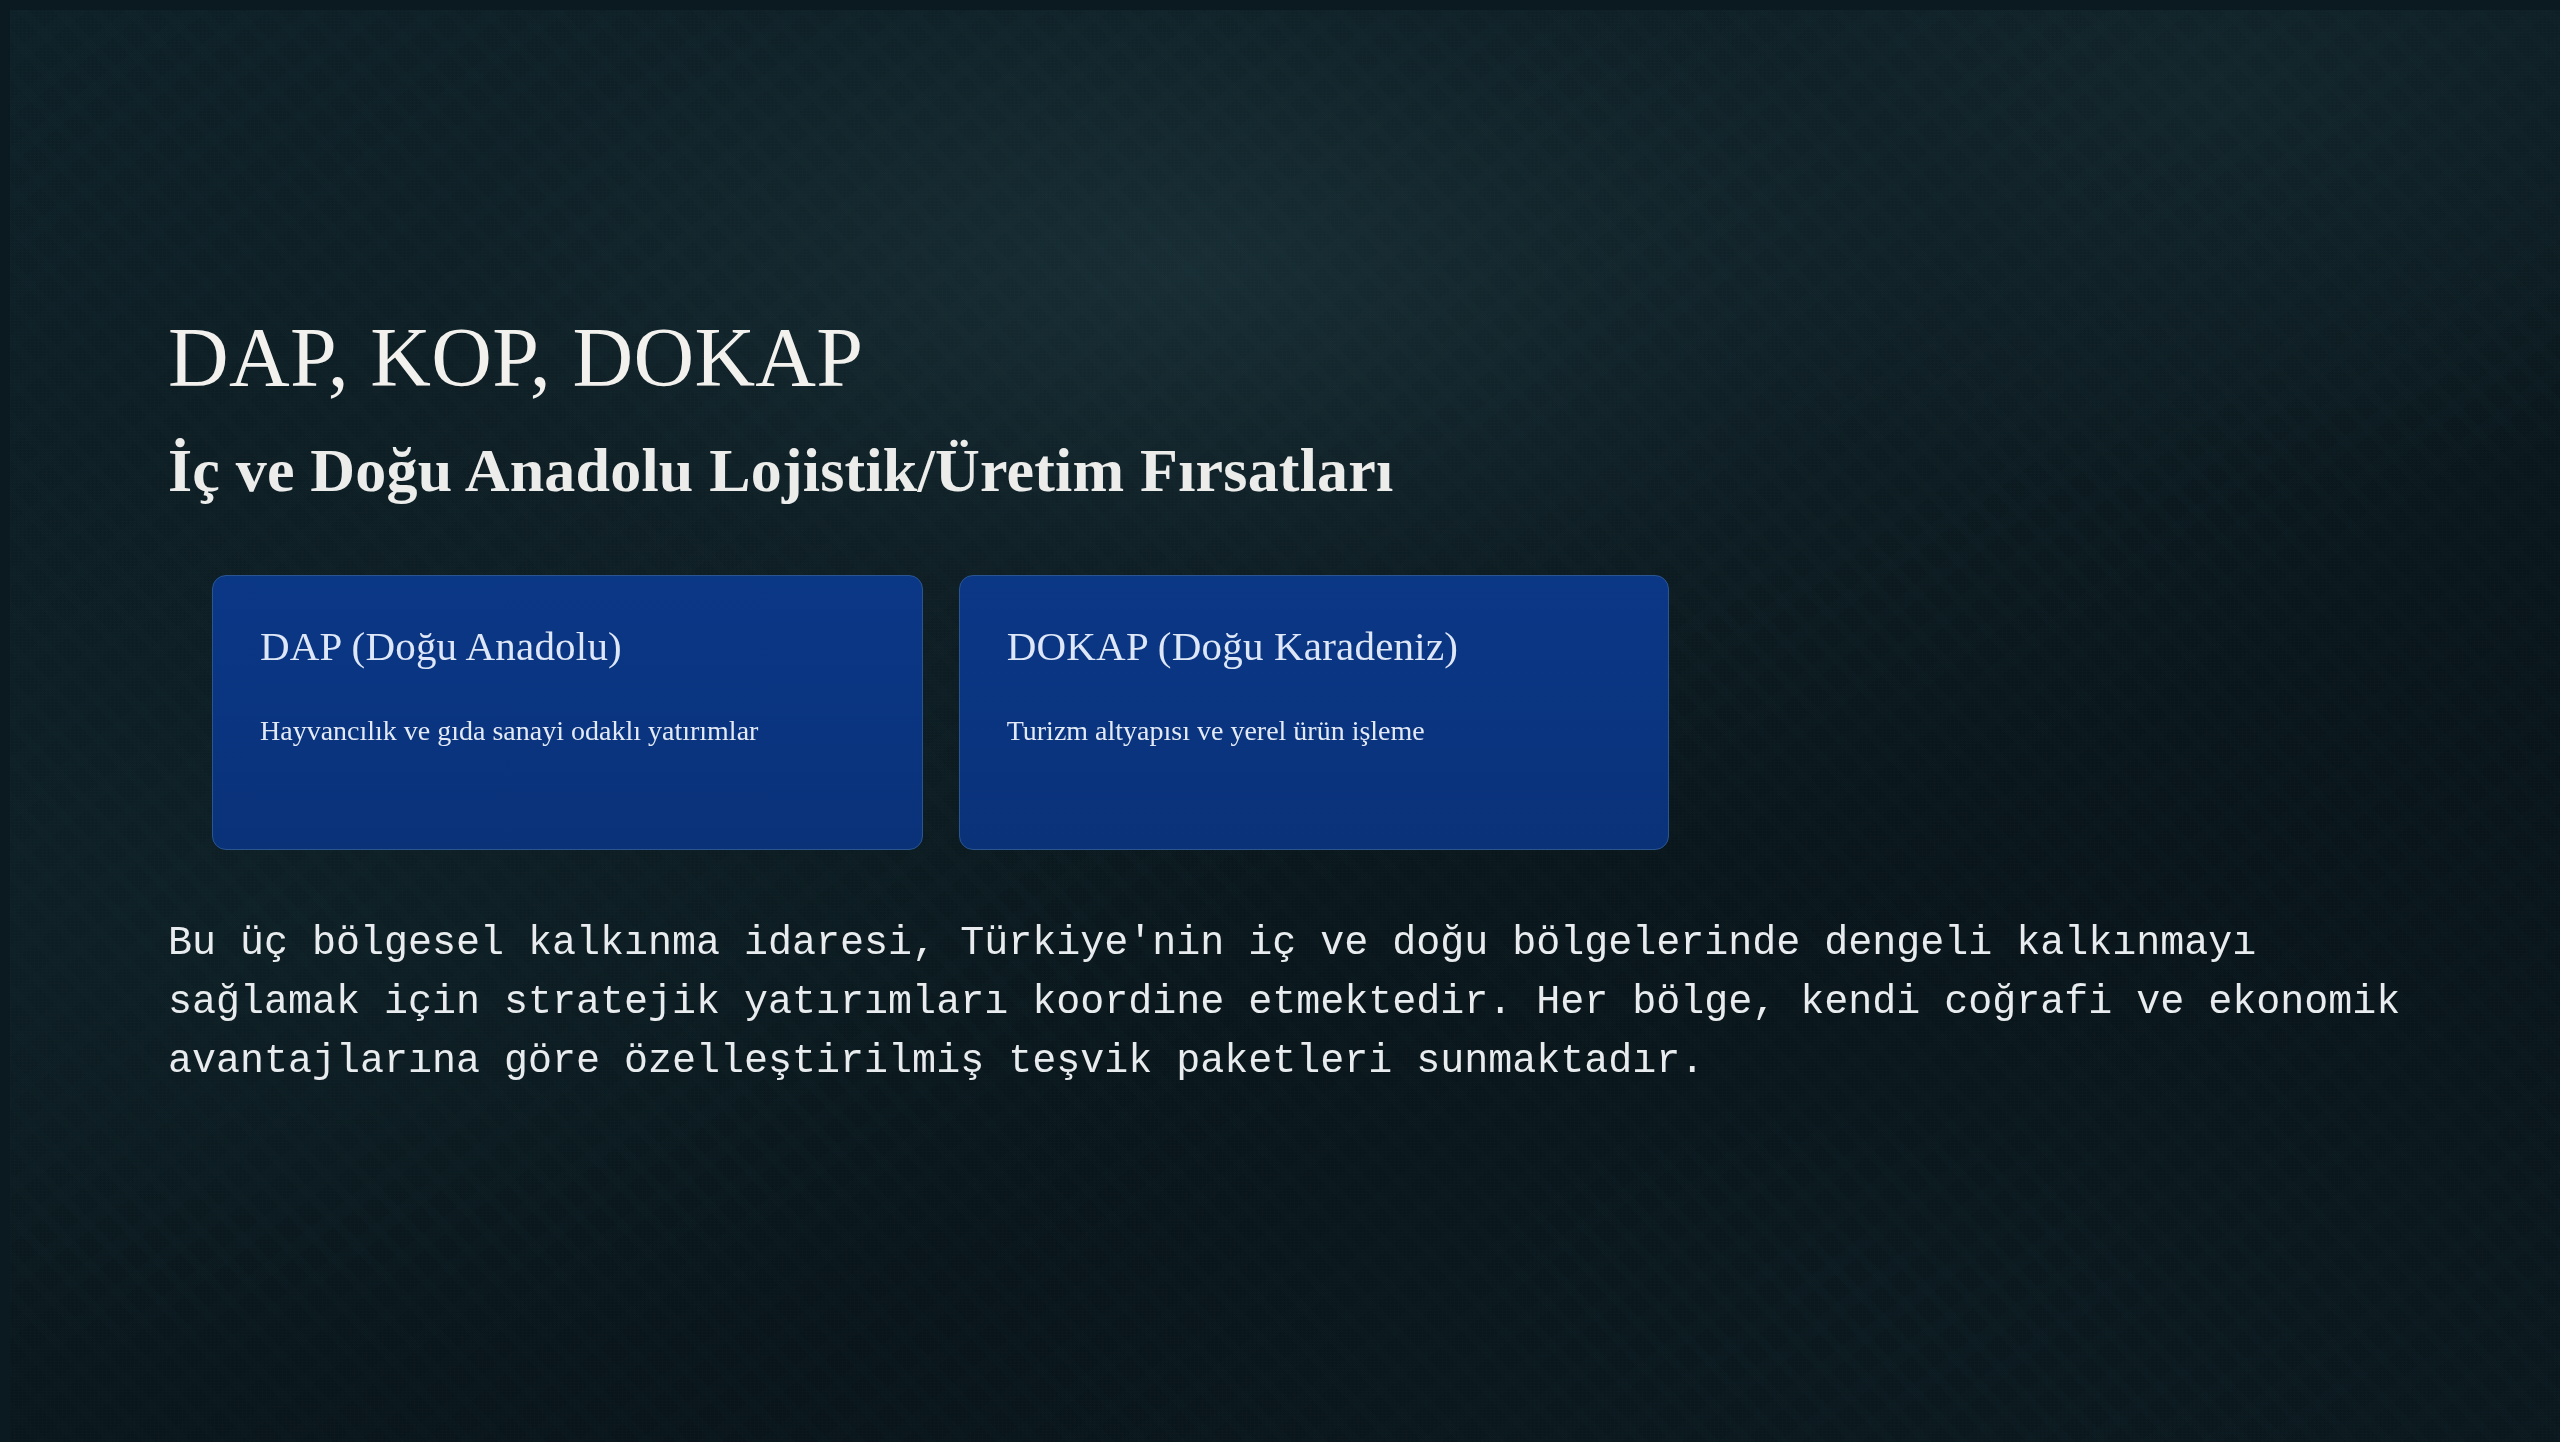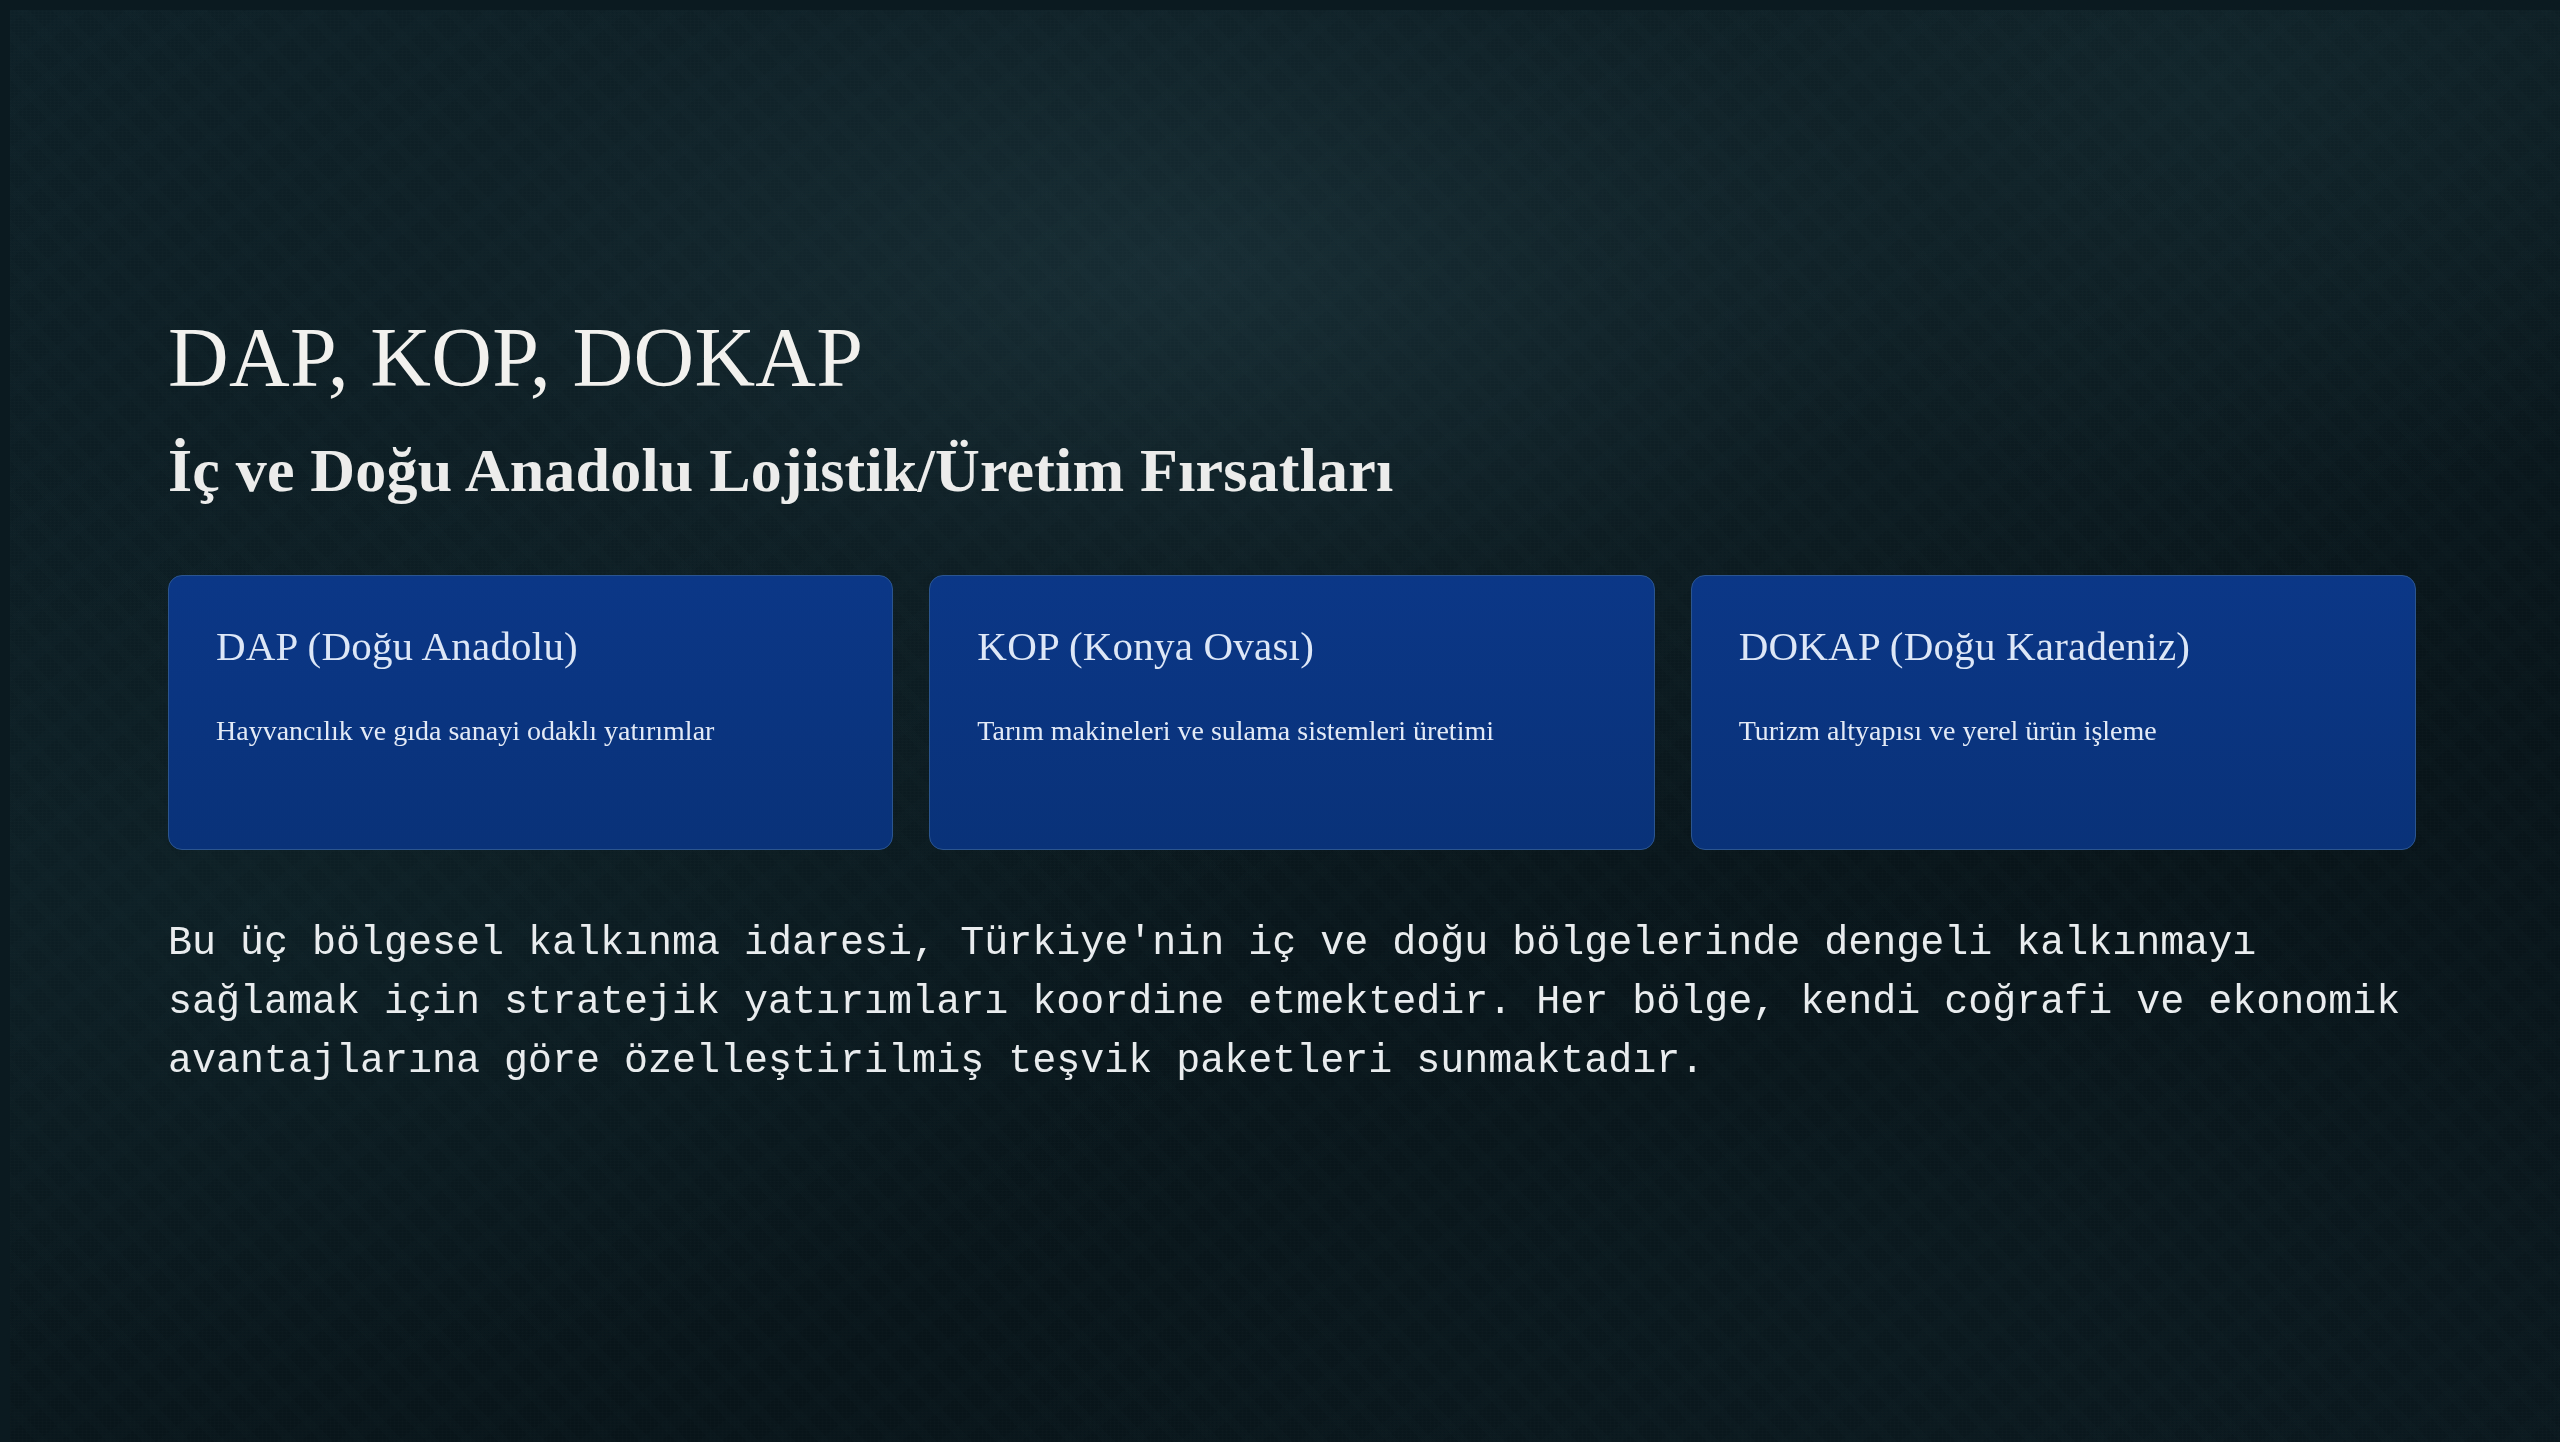--- a/index.html
+++ b/index.html
@@ -57,20 +57,21 @@
     color:#ececeb;
     letter-spacing:.2px;
     white-space:nowrap;
   }
 
   .card-grid{
     margin-top:62px;
     display:grid;
     grid-template-columns:repeat(3,1fr);
     gap:36px;
+    margin-left:44px;
   }
   .card{
     background:#0a357f;
     background-image:linear-gradient(180deg,#0b3787 0%,#093279 100%);
     border:1px solid #2b558f;
     border-radius:14px;
     padding:42px 42px 46px 42px;
     min-height:275px;
   }
   .card-title{
@@ -113,24 +114,20 @@
 
     <h2 class="page-subtitle">İç ve Doğu Anadolu Lojistik/Üretim Fırsatları</h2>
 
     <div class="card-grid">
 
       <div class="card">
         <div class="card-title">DAP (Doğu Anadolu)</div>
         <div class="card-desc">Hayvancılık ve gıda sanayi odaklı yatırımlar</div>
       </div>
 
-      <div class="card">
-        <div class="card-title">KOP (Konya Ovası)</div>
-        <div class="card-desc">Tarım makineleri ve sulama sistemleri üretimi</div>
-      </div>
 
       <div class="card">
         <div class="card-title">DOKAP (Doğu Karadeniz)</div>
         <div class="card-desc">Turizm altyapısı ve yerel ürün işleme</div>
       </div>
 
     </div>
 
     <p class="body-copy">Bu üç bölgesel kalkınma idaresi, Türkiye′nin iç ve doğu bölgelerinde dengeli kalkınmayı sağlamak için stratejik yatırımları koordine etmektedir. Her bölge, kendi coğrafi ve ekonomik avantajlarına göre özelleştirilmiş teşvik paketleri sunmaktadır.</p>
 

